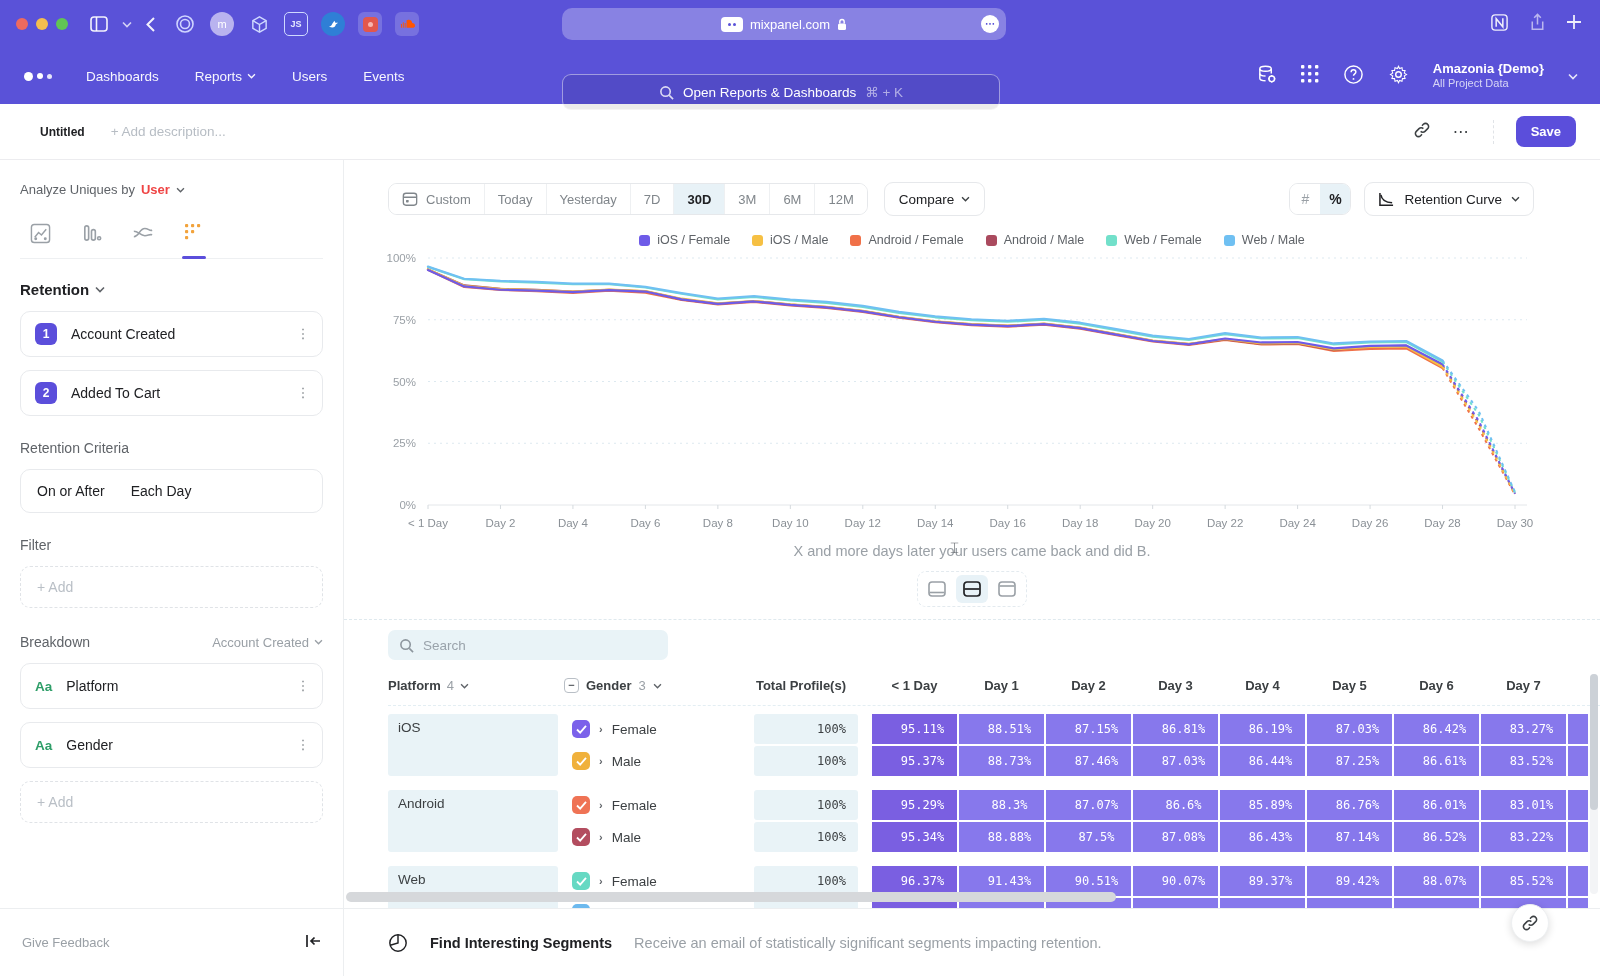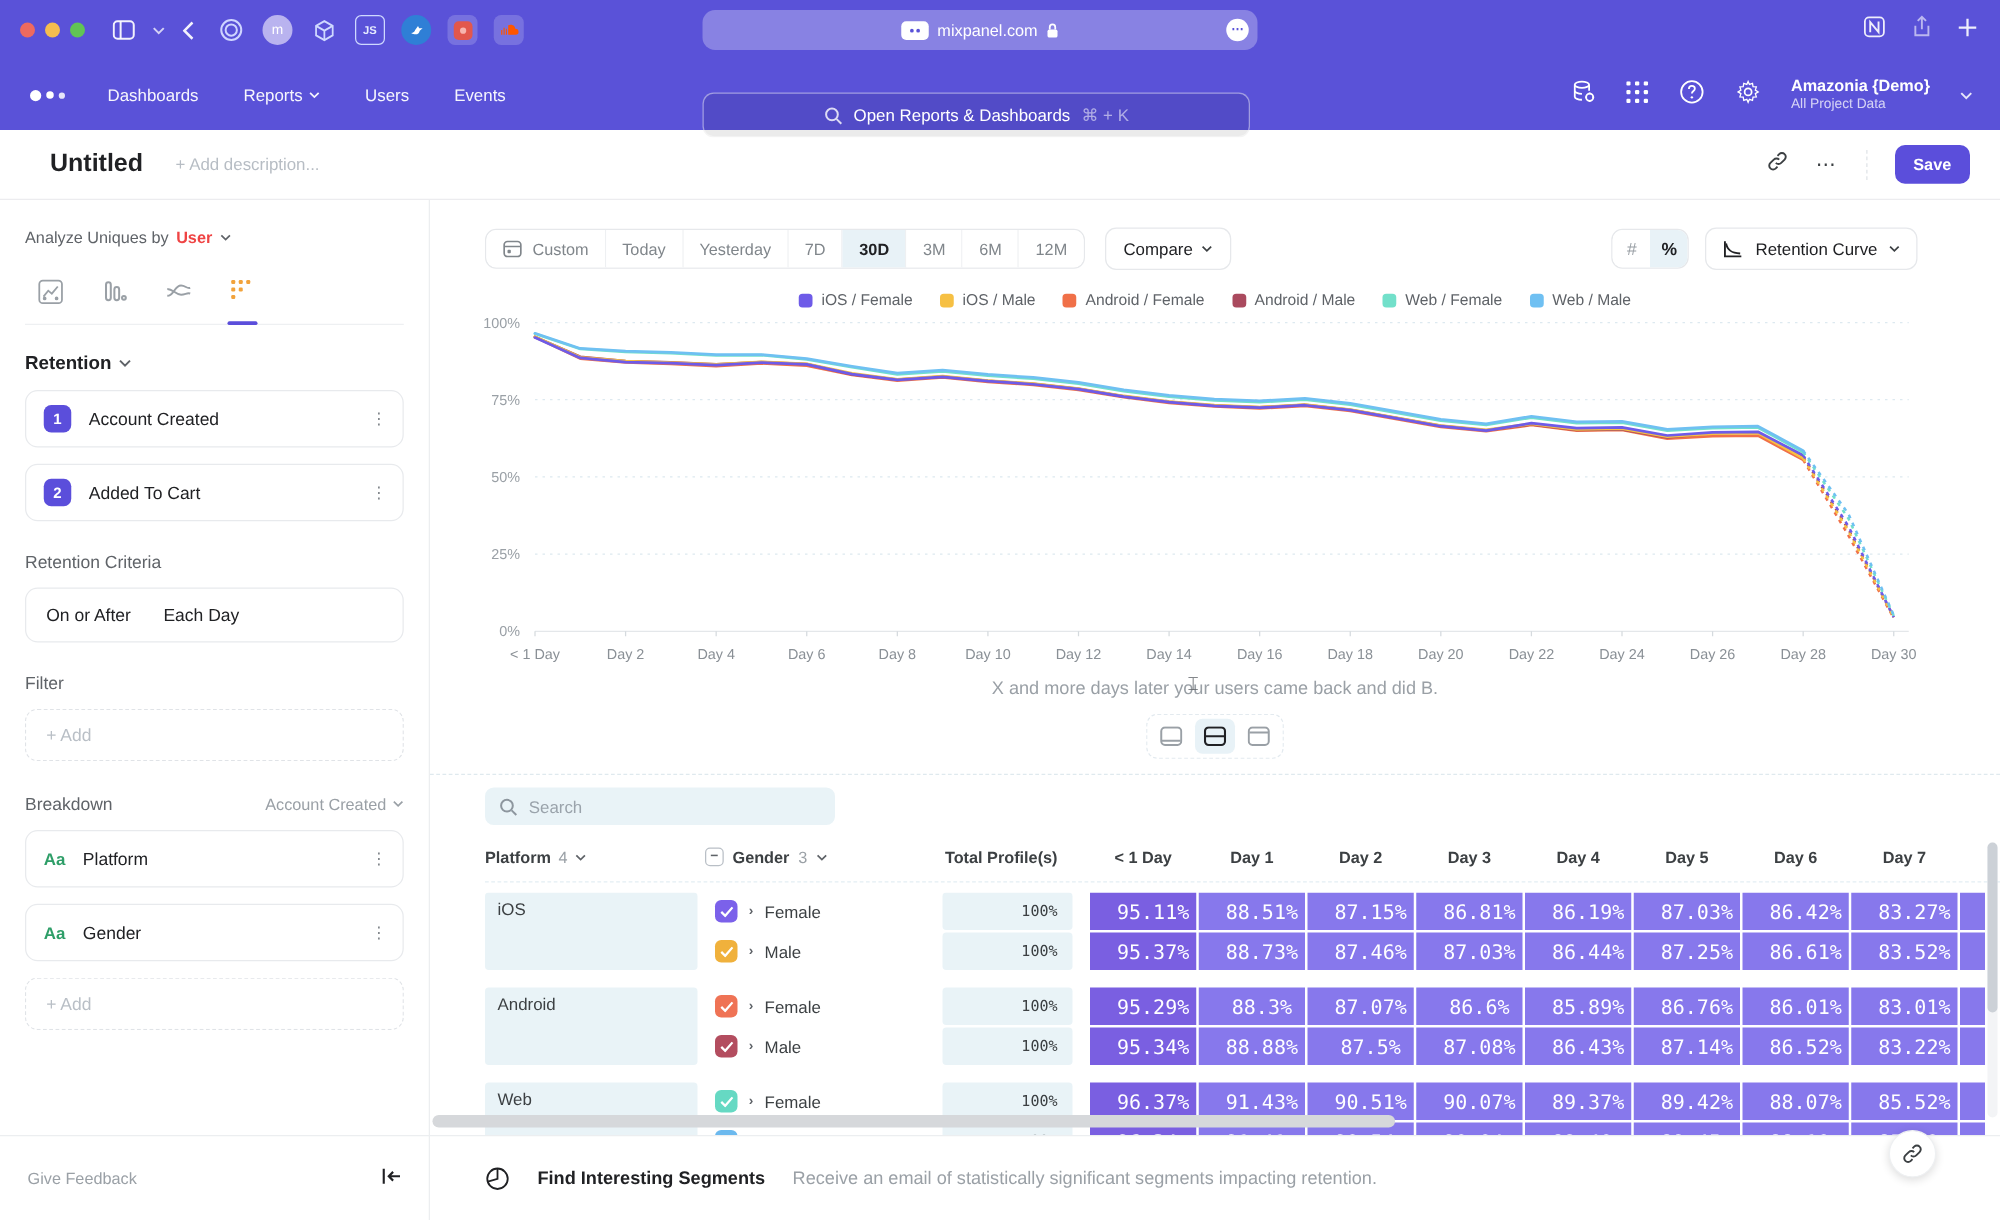--- a/index.html
+++ b/index.html
@@ -28,21 +28,21 @@
   .nav-item { color:rgba(255,255,255,.95); font-size:13.5px; font-weight:500; margin-right:36px; display:flex; align-items:center; gap:5px; cursor:default; }
   .nav-search { position:absolute; left:562px; top:26px; width:438px; height:36px; border:1px solid rgba(255,255,255,.45); background:rgba(0,0,0,.08); border-radius:9px; display:flex; align-items:center; justify-content:center; gap:9px; color:#fff; font-size:13.5px; }
   .nav-search .shortcut { color:rgba(255,255,255,.55); }
   .nav-right { position:absolute; right:22px; top:0; height:56px; display:flex; align-items:center; gap:24px; color:#fff; }
   .proj { text-align:left; line-height:1.25; }
   .proj .p1 { font-size:13px; font-weight:700; }
   .proj .p2 { font-size:11px; color:rgba(255,255,255,.75); }
 
   
   .report-header { height:56px; border-bottom:1px solid #ececef; display:flex; align-items:center; padding:0 24px 0 40px; flex:none; background:#fff; }
-  .rh-title { font-size:20px; font-weight:700; margin-right:26px; }
+  .rh-title { font-size:12px; font-weight:700; margin-right:26px; }
   .rh-desc { font-size:13.5px; color:#b7bdc4; }
   .rh-right { margin-left:auto; display:flex; align-items:center; gap:22px; color:#3c4043; }
   .rh-divider { width:1px; height:24px; border-left:1px dashed #e0e3e7; }
   .save-btn { background:var(--accent); color:#fff; font-size:13px; font-weight:600; border:none; border-radius:8px; padding:8px 15px; cursor:pointer; }
 
   
   .content { flex:1; display:flex; min-height:0; }
   .sidebar { width:344px; flex:none; border-right:1px solid #eceef0; padding:22px 20px 0 20px; overflow:hidden; }
   .an-row { font-size:13px; color:#5f6368; display:flex; align-items:center; gap:6px; }
   .an-row b { color:#ef4444; font-weight:600; }
@@ -99,21 +99,21 @@
   .platform-cell { width:170px; margin-right:6px; background:#e9f3f7; border-radius:3px; padding:6px 10px; font-size:13.5px; color:#3c4043; }
   .rows-col { display:flex; flex-direction:column; gap:2px; }
   .trow { display:flex; align-items:center; height:30px; }
   .gender-cell { width:184px; margin-right:6px; display:flex; align-items:center; gap:9px; padding-left:8px; font-size:13.5px; color:#3c4043; }
   .cb { width:18px; height:18px; border-radius:5px; display:flex; align-items:center; justify-content:center; flex:none; }
   .cb svg { display:block; }
   .cb-empty { width:15px; height:15px; border:1.5px solid #b9bfc6; border-radius:4px; display:flex; align-items:center; justify-content:center; color:#5f6368; font-weight:700; font-size:11px; line-height:1; }
   .chev { color:#5f6368; font-size:11px; font-weight:700; }
   .total-cell { width:104px; height:30px; background:#e9f3f7; border-radius:3px; display:flex; align-items:center; justify-content:flex-end; padding-right:12px; font-family:"DejaVu Sans Mono", monospace; font-size:12px; color:#3c4043; }
   .val-cells { display:flex; gap:2px; margin-left:14px; }
-  .vcell { width:85px; height:30px; background:var(--cellP); color:#fff; display:flex; align-items:center; justify-content:center; font-family:"DejaVu Sans Mono", monospace; font-size:16px;padding-left:16px; }
+  .vcell { width:85px; height:30px; background:var(--cellP); color:#fff; display:flex; align-items:center; justify-content:center; font-family:"DejaVu Sans Mono", monospace; font-size:12px;padding-left:16px; }
   .vcell.first { background:var(--cellPD); }
   .vcell.sliver { width:20px; }
   .hscroll { position:absolute; left:2px; bottom:6px; width:1190px; height:10px; }
   .hscroll .thumb { position:absolute; left:0; top:0; height:10px; width:770px; background:#d6d8db; border-radius:6px; }
   .vscroll { position:absolute; right:2px; top:54px; bottom:14px; width:8px; background:#f3f4f6; border-radius:4px; }
   .vscroll .thumb { position:absolute; top:0; left:0; width:8px; height:62%; background:#ccd1d7; border-radius:4px; }
 
   
   .bottom-row { height:68px; flex:none; display:flex; }
   .sb-footer { width:344px; flex:none; border-top:1px solid #eceef0; border-right:1px solid #eceef0; display:flex; align-items:center; padding:0 22px; color:#9aa0a6; font-size:13px; }

